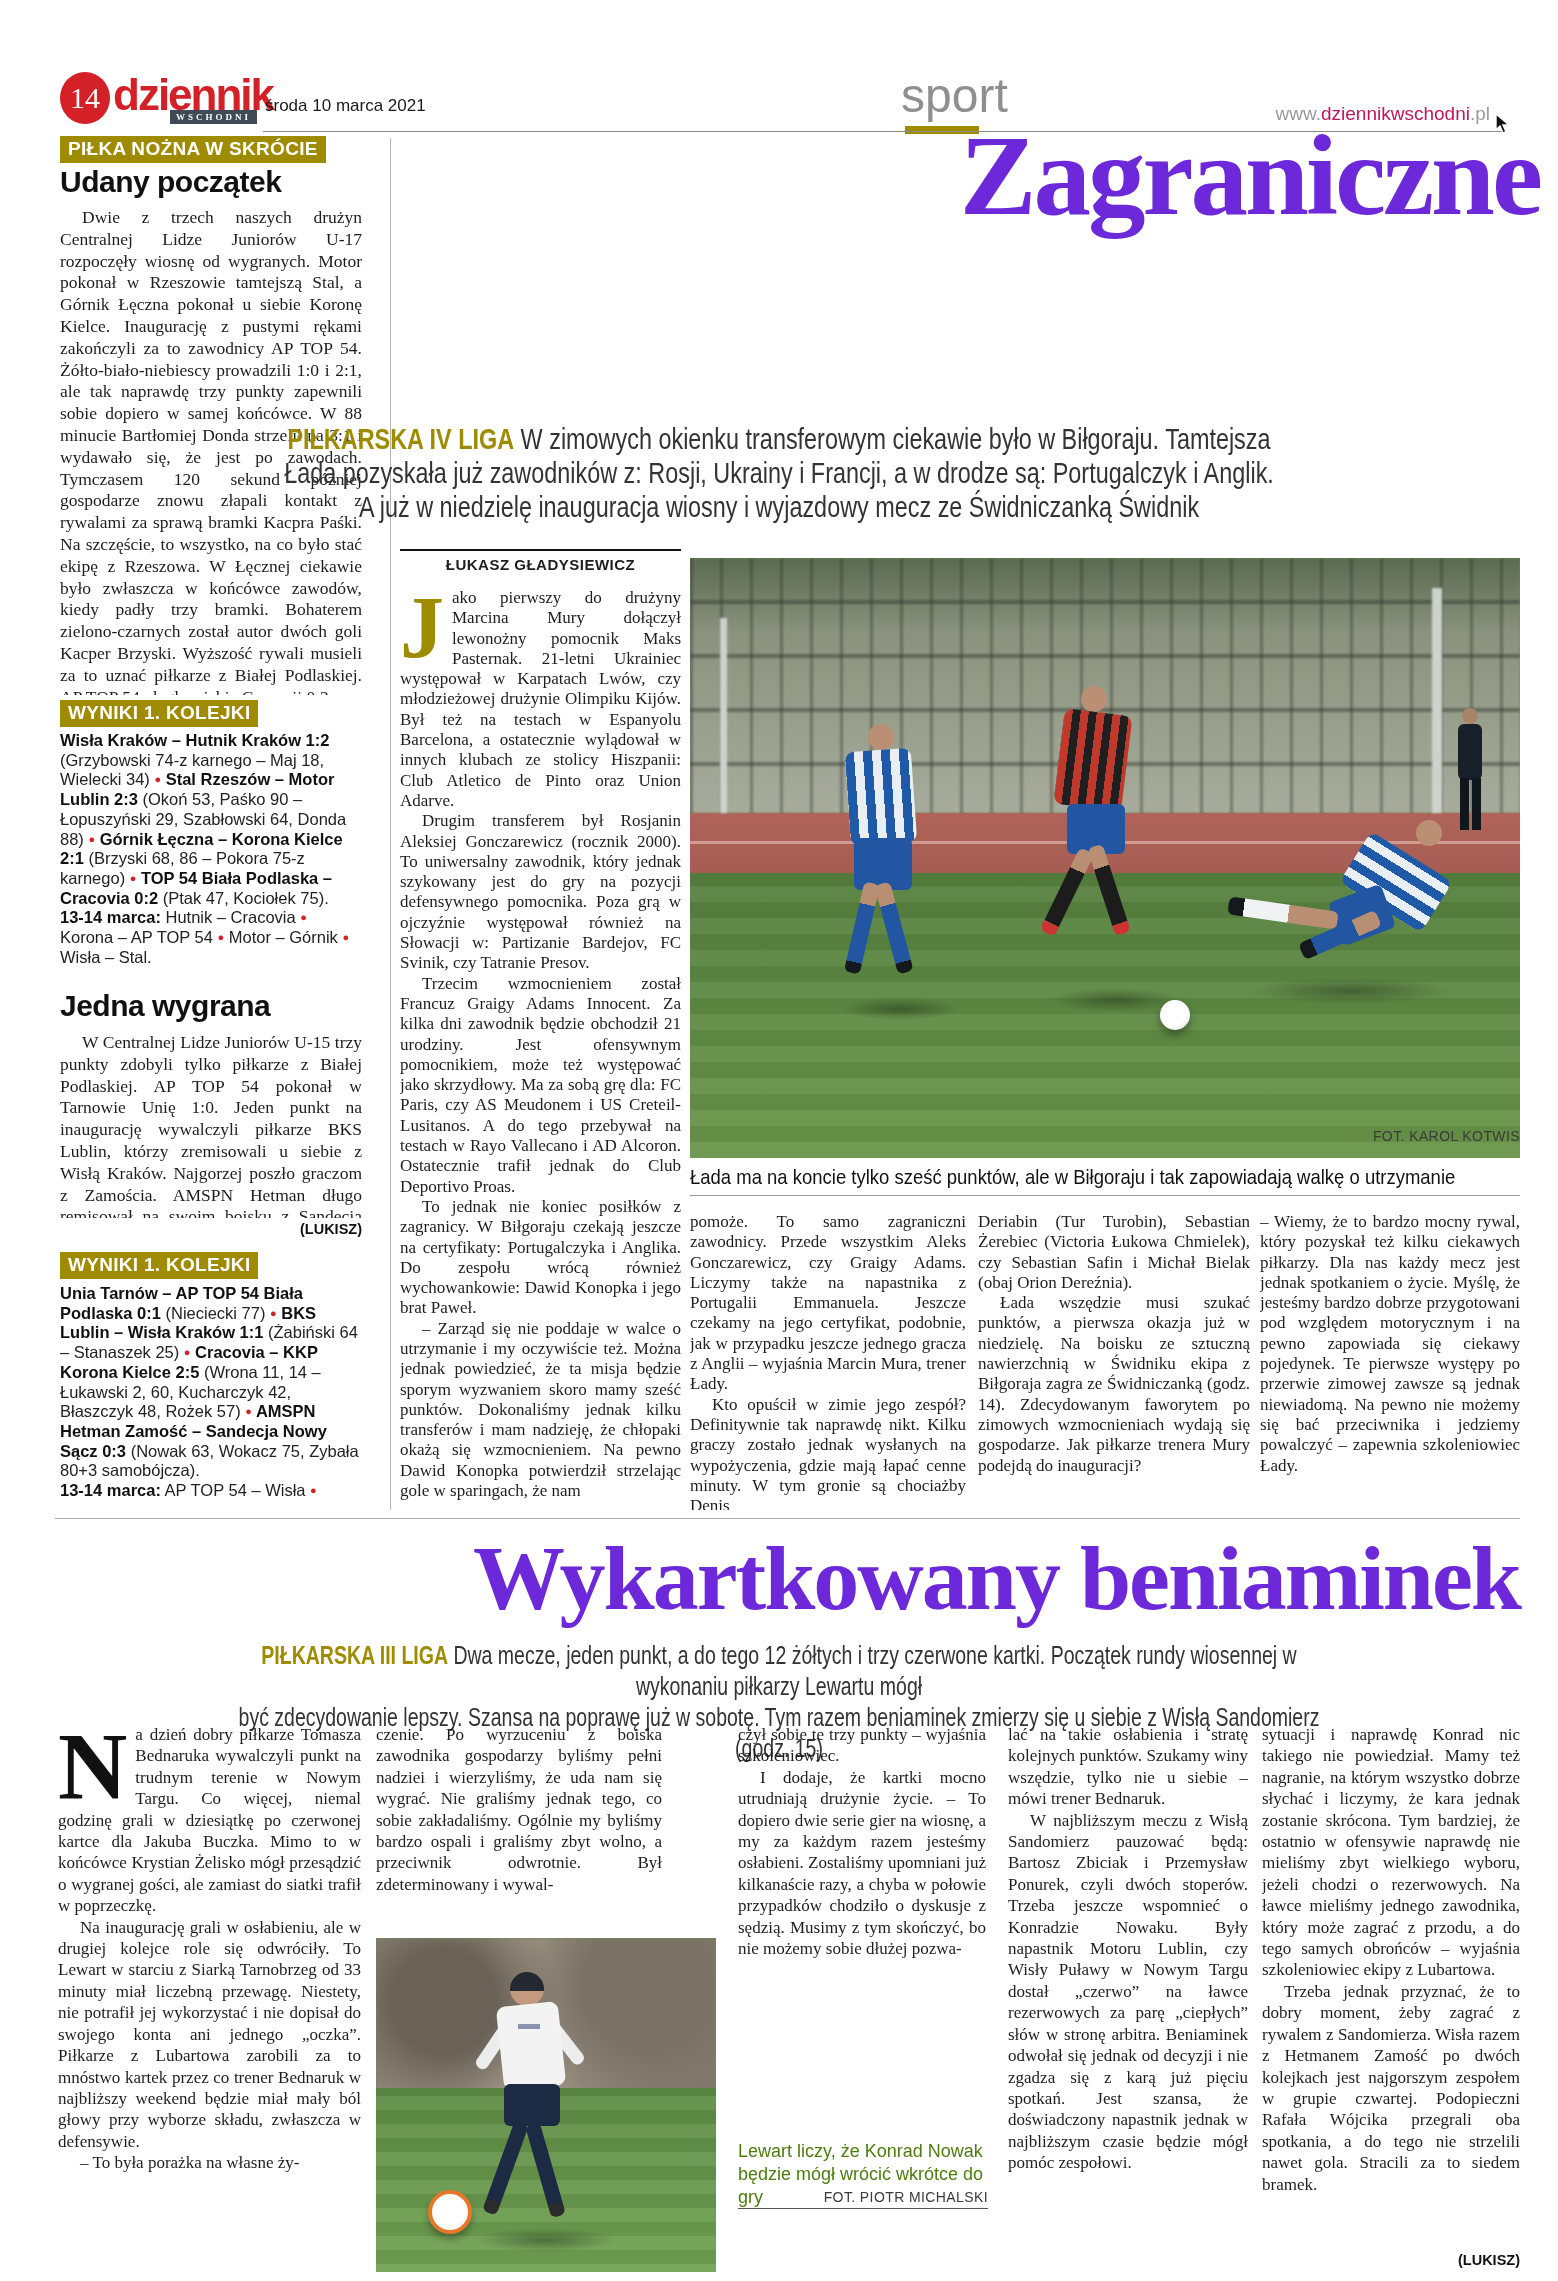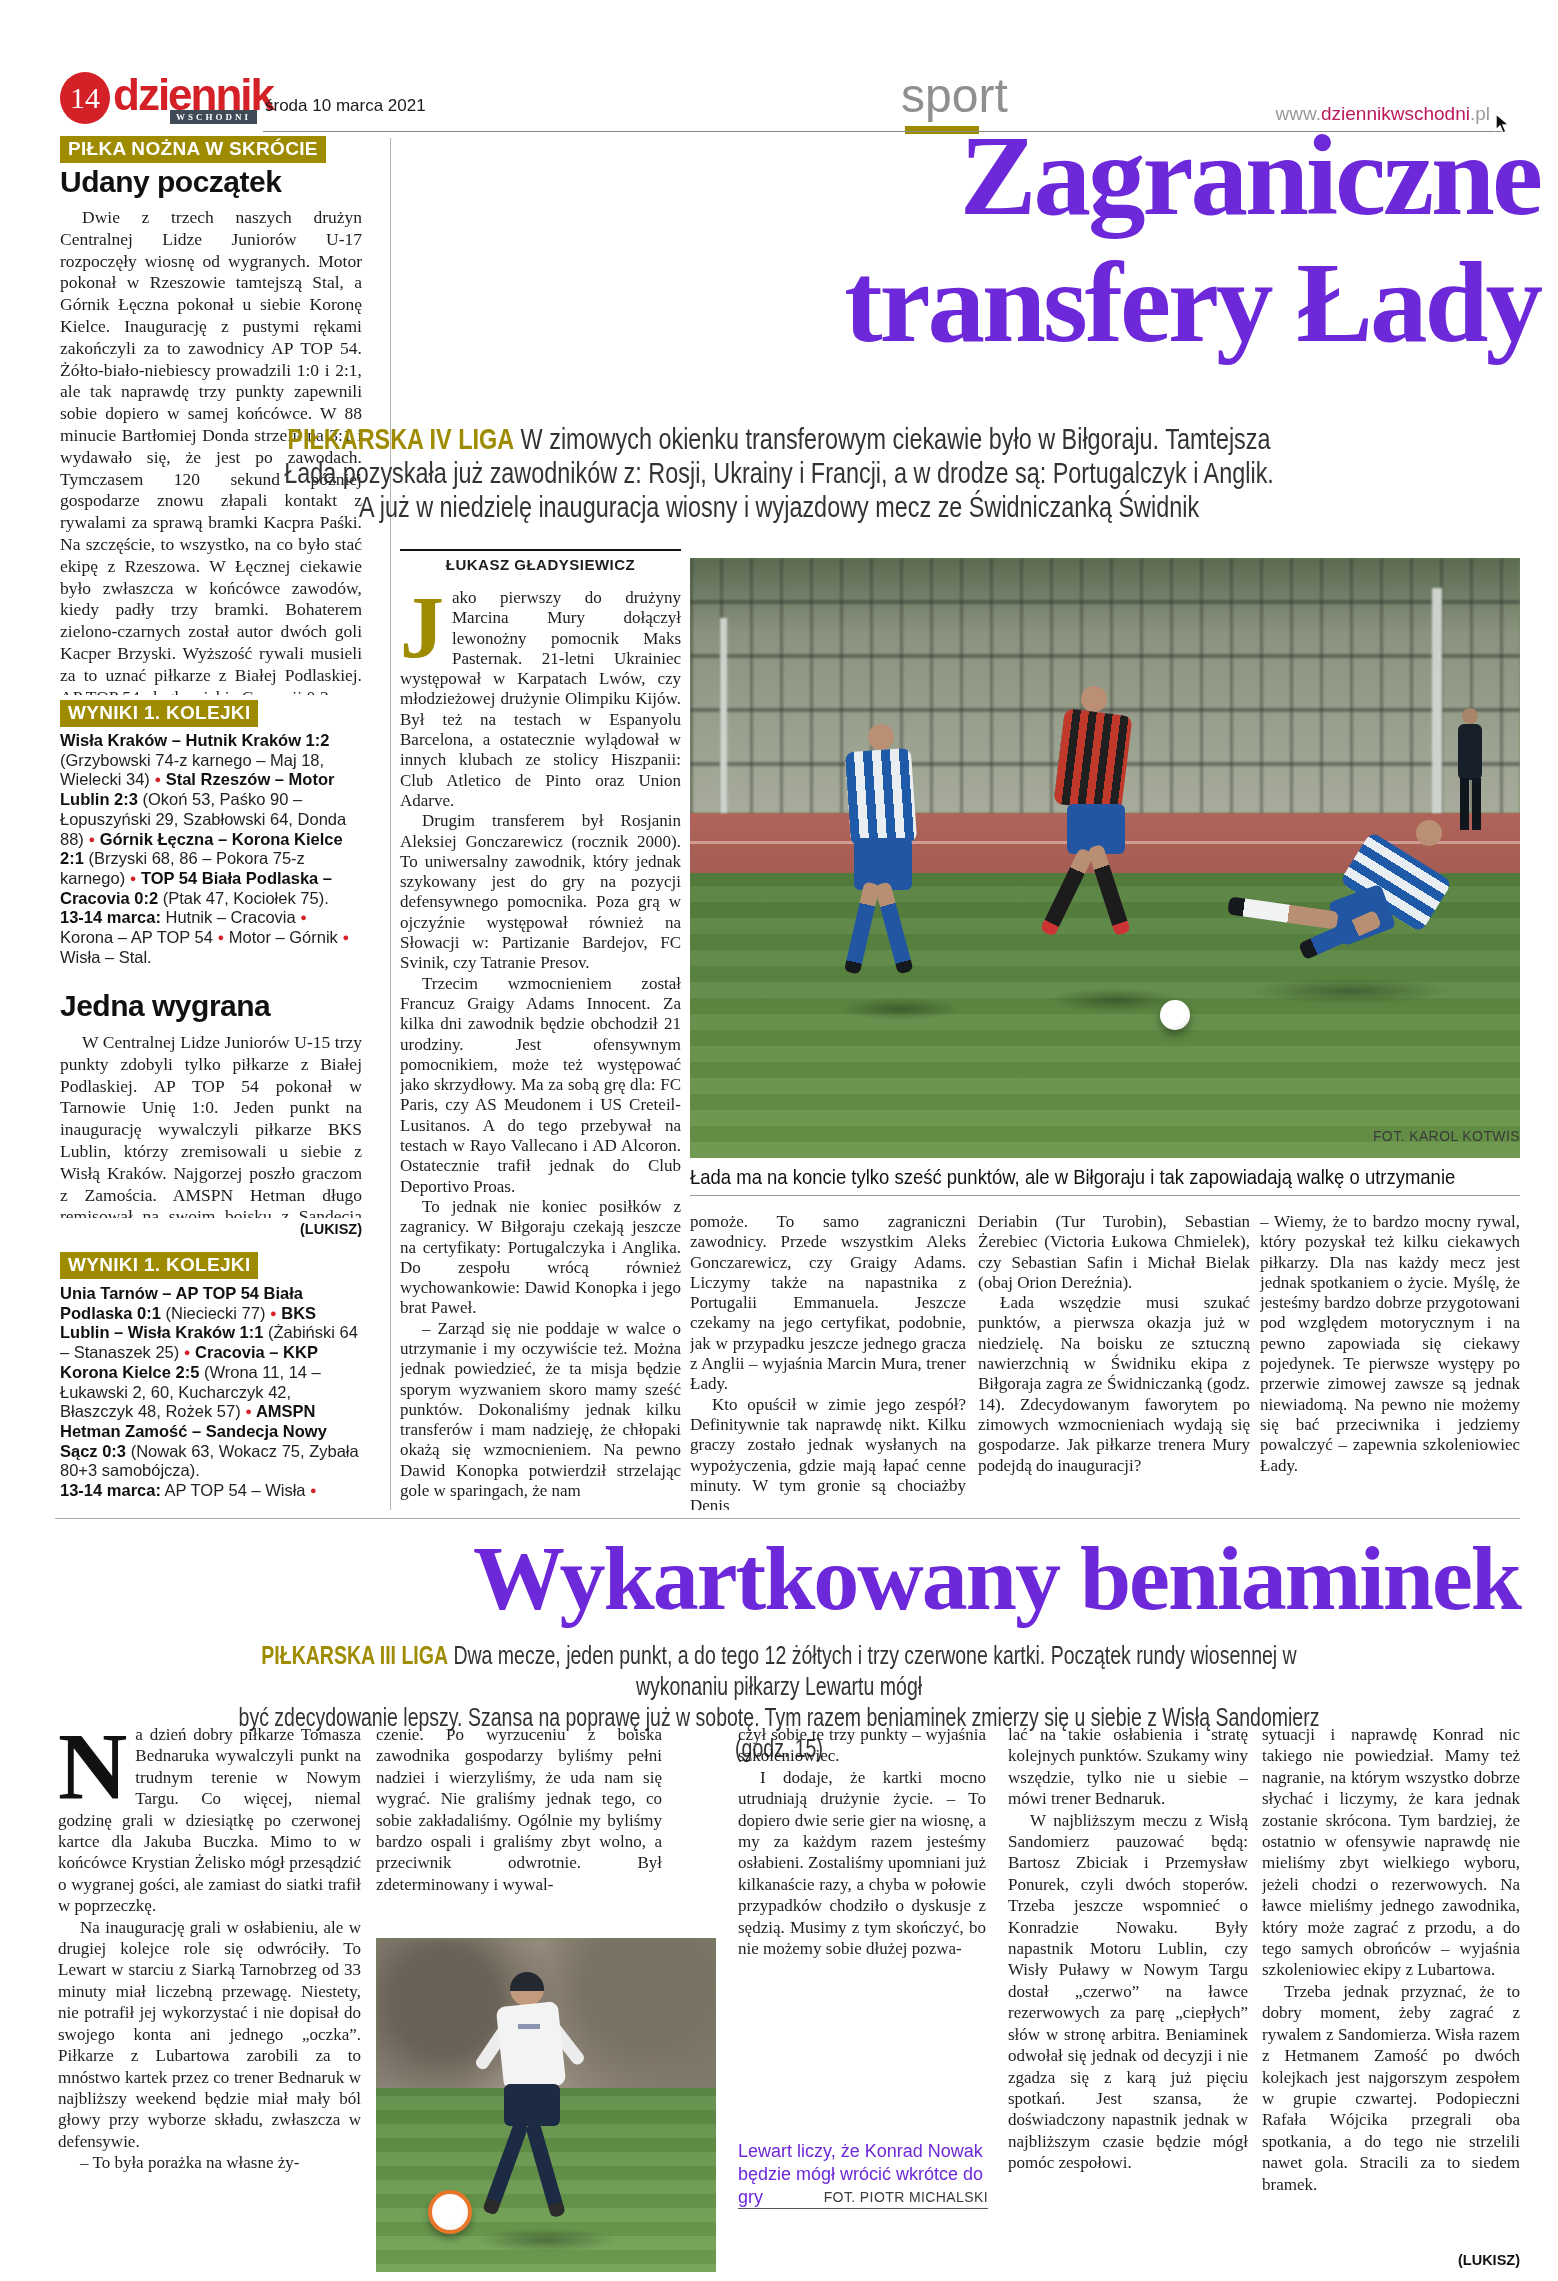--- a/index.html
+++ b/index.html
@@ -50,21 +50,21 @@
   .dropcap{float:left;font-family:"Liberation Serif",serif;font-weight:bold;font-size:88px;line-height:72px;
     padding:4px 8px 0 0;color:#9f8b00;}
   .dropcap.dark{color:#111;font-size:96px;line-height:78px;}
   .caption{font-family:"Liberation Sans",sans-serif;font-size:21px;color:#111;transform:scaleX(.88);transform-origin:left top;white-space:nowrap;}
   .credit{font-family:"Liberation Sans",sans-serif;font-size:14px;letter-spacing:.4px;color:#3a3a3a;text-align:right;}
   .caprule{height:1px;background:#999;}
   
   .h2a2{left:55px;top:1528px;width:1465px;font-size:92px;line-height:100px;letter-spacing:-2px;}
   .sep{left:55px;top:1518px;width:1465px;height:1px;background:#aaa;}
   .a2col{font-size:17px;line-height:21.4px;}
-  .cap2{font-family:"Liberation Sans",sans-serif;font-size:18px;line-height:23px;color:#6d28d9;}
+  .cap2{font-family:"Liberation Sans",sans-serif;font-size:18px;line-height:23px;color:#4d7c0f;}
   .cap2rule{height:1px;background:#555;margin-top:3px;}
   
   .photo{overflow:hidden;background:#6f8a5a;}
   .ph-sky{position:absolute;left:0;top:0;width:100%;height:255px;
     background:linear-gradient(#5a6a50,#8b937f 30%,#9aa18e 70%,#a8ab9c);filter:blur(1.5px);}
   .ph-fence{position:absolute;left:0;top:0;width:100%;height:258px;
     background:repeating-linear-gradient(90deg,rgba(42,48,42,.38) 0 3px,transparent 3px 30px),
                repeating-linear-gradient(0deg,transparent 0 50px,rgba(42,48,42,.45) 50px 54px);filter:blur(.8px);}
   .ph-track{position:absolute;left:0;top:255px;width:100%;height:62px;
     background:linear-gradient(#b06459,#a55c52);}
@@ -133,21 +133,21 @@
 <div class="abs serifcol sb-body" style="left:60px;top:1032px;height:186px">
     <p>W Centralnej Lidze Juniorów U-15 trzy punkty zdobyli tylko piłkarze z Białej Podlaskiej. AP TOP 54 pokonał w Tarnowie Unię 1:0. Jeden punkt na inaugurację wywalczyli piłkarze BKS Lublin, którzy zremisowali u siebie z Wisłą Kraków. Najgorzej poszło graczom z Zamościa. AMSPN Hetman długo remisował na swoim boisku z Sandecją Nowy Sącz. Niestety, przyjezdni w ostatnie 17 minut zaliczyli aż trzy trafienia i dzięki temu zagarnęli pełną pulę.</p>
   </div>
 <div class="abs sig" style="left:60px;top:1221px;width:302px;text-align:right">(LUKISZ)</div>
 
 <div class="abs" style="left:60px;top:1252px"><span class="tag">WYNIKI 1. KOLEJKI</span></div>
 <div class="abs results" style="left:60px;top:1284px;height:216px"><span class="rb">Unia Tarnów – AP TOP 54 Biała Podlaska 0:1</span><span> (Nieciecki 77) </span><span class="bullet">●</span><span class="rb"> BKS Lublin – Wisła Kraków 1:1</span><span> (Żabiński 64 – Stanaszek 25) </span><span class="bullet">●</span><span class="rb"> Cracovia – KKP Korona Kielce 2:5</span><span> (Wrona 11, 14 – Łukawski 2, 60, Kucharczyk 42, Błaszczyk 48, Rożek 57) </span><span class="bullet">●</span><span class="rb"> AMSPN Hetman Zamość – Sandecja Nowy Sącz 0:3</span><span> (Nowak 63, Wokacz 75, Zybała 80+3 samobójcza).</span><br><span class="rb">13-14 marca:</span><span> AP TOP 54 – Wisła </span><span class="bullet">●</span></div>
 
 <div class="abs vdiv"></div>
 
-<div class="abs headline h1a"><span>Zagraniczne</span><br><span>transfery Łady</span></div>
+<div class="abs headline h1a"><span>Zagraniczne</span><br></div>
 
 <div class="abs lead lead1">
   <div class="squeeze">
     <div><span class="lab">PIŁKARSKA IV LIGA</span><span> W zimowych okienku transferowym ciekawie było w Biłgoraju. Tamtejsza</span></div>
     <div>Łada pozyskała już zawodników z: Rosji, Ukrainy i Francji, a w drodze są: Portugalczyk i Anglik.</div>
     <div>A już w niedzielę inauguracja wiosny i wyjazdowy mecz ze Świdniczanką Świdnik</div>
   </div>
 </div>
 
 <div class="abs byline">ŁUKASZ GŁADYSIEWICZ</div>

